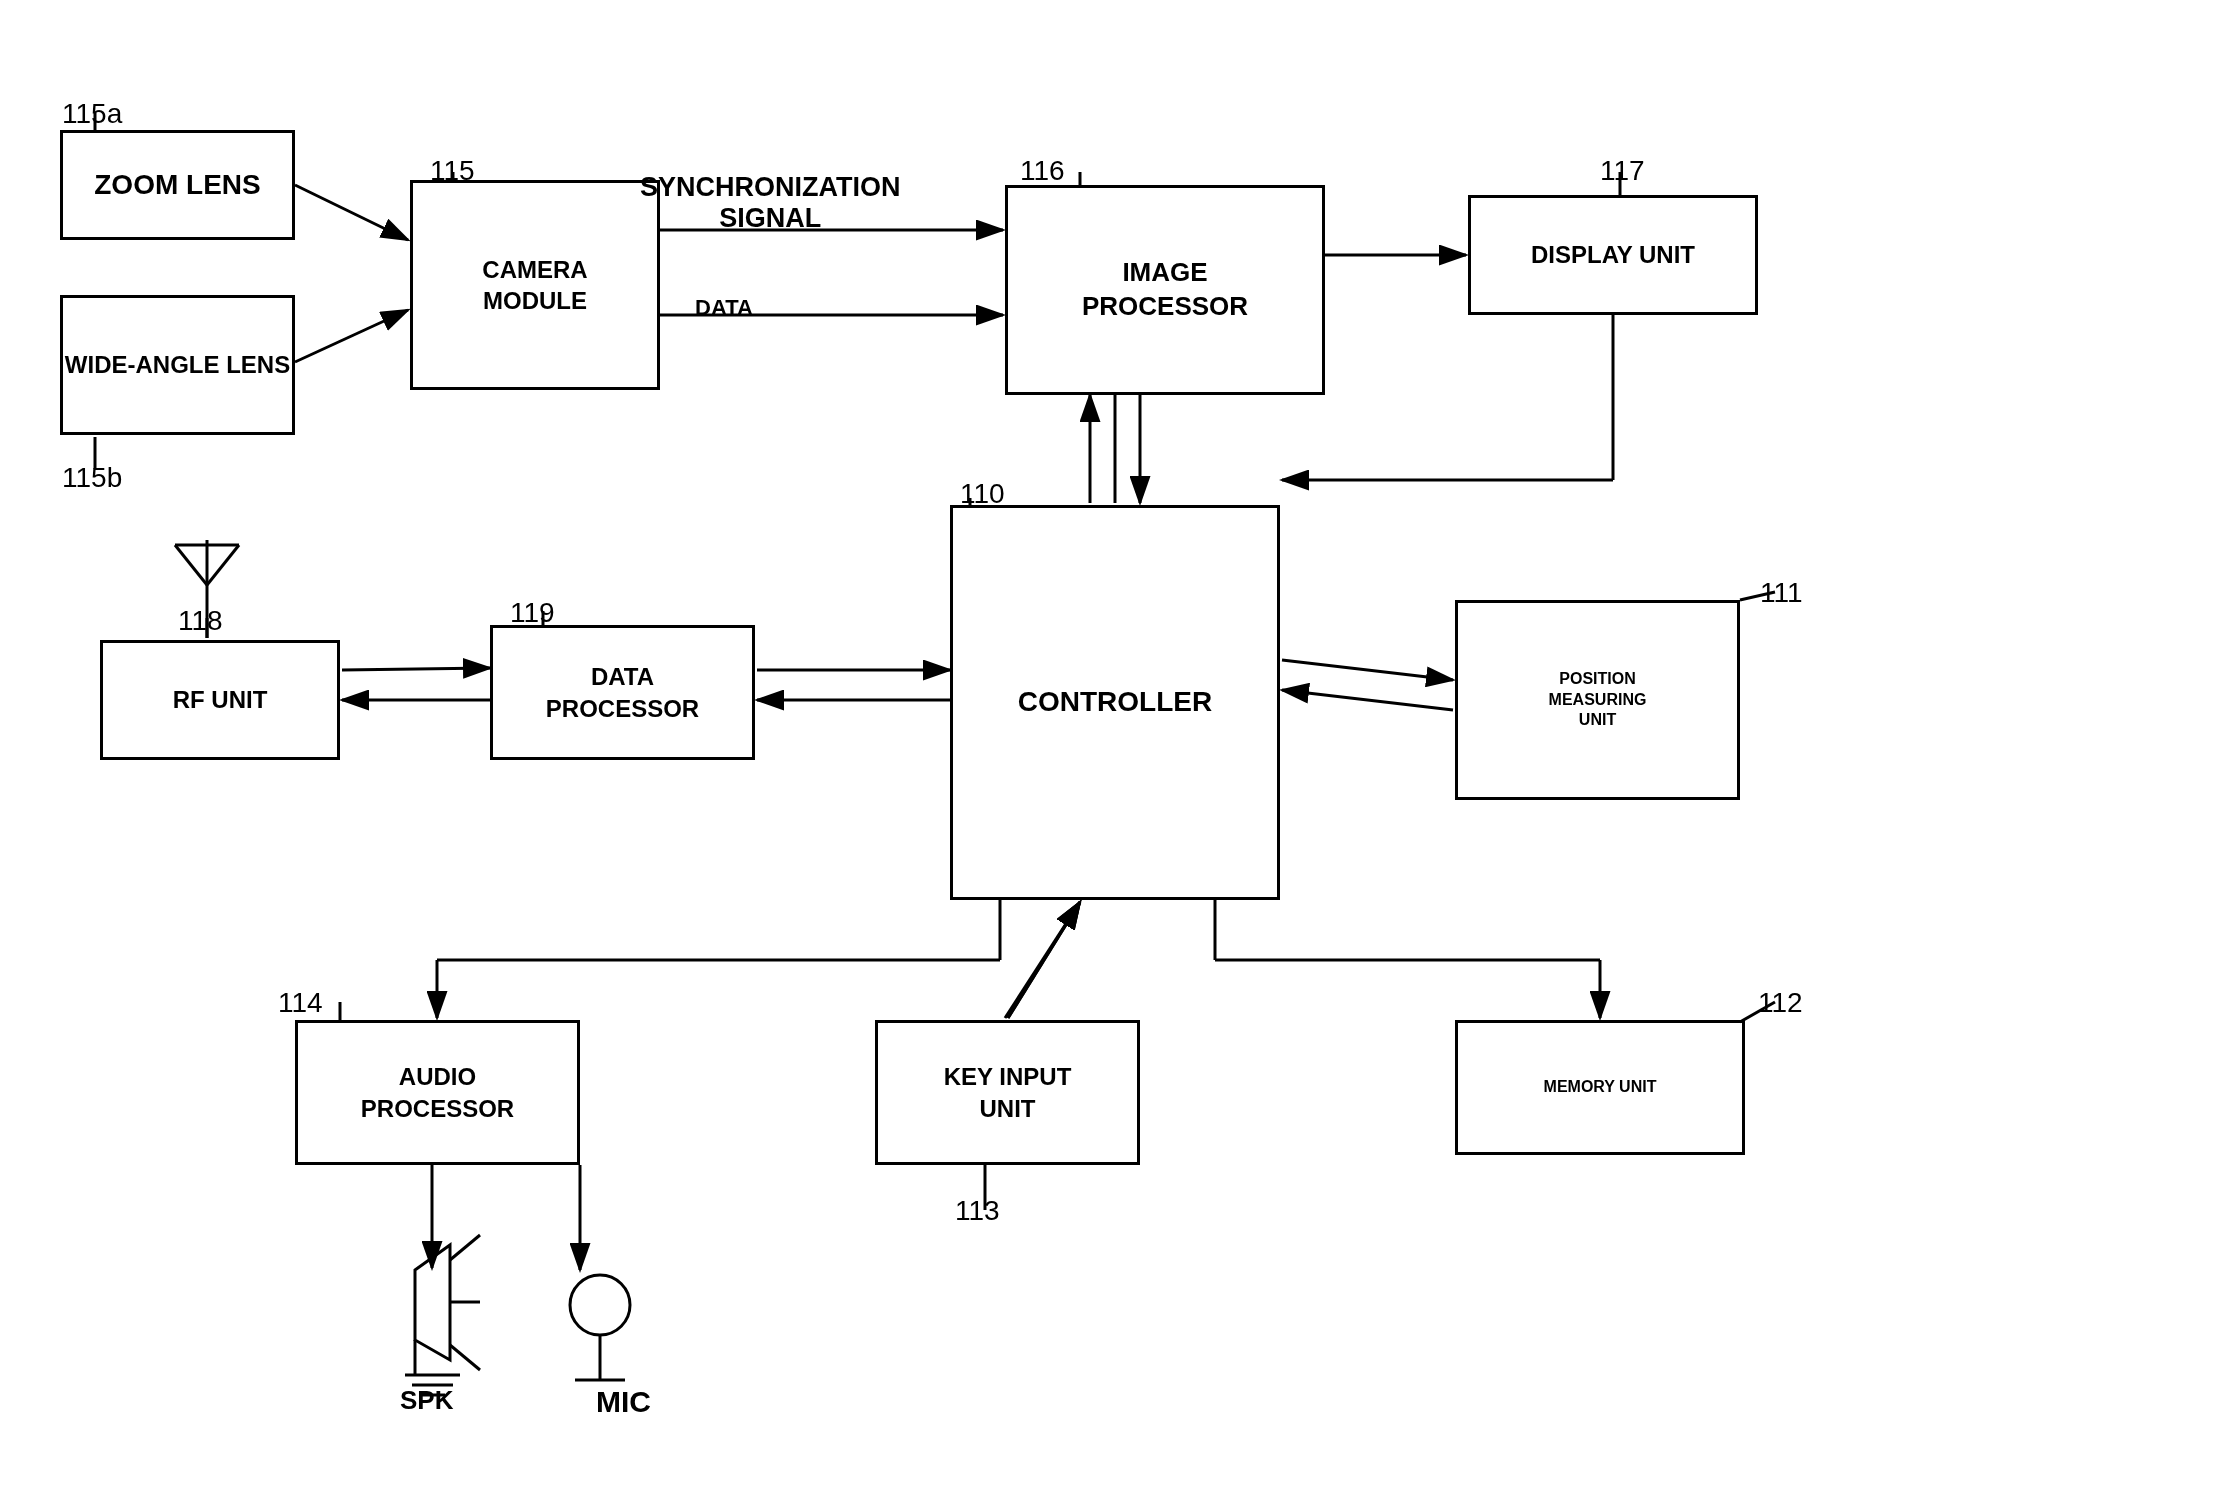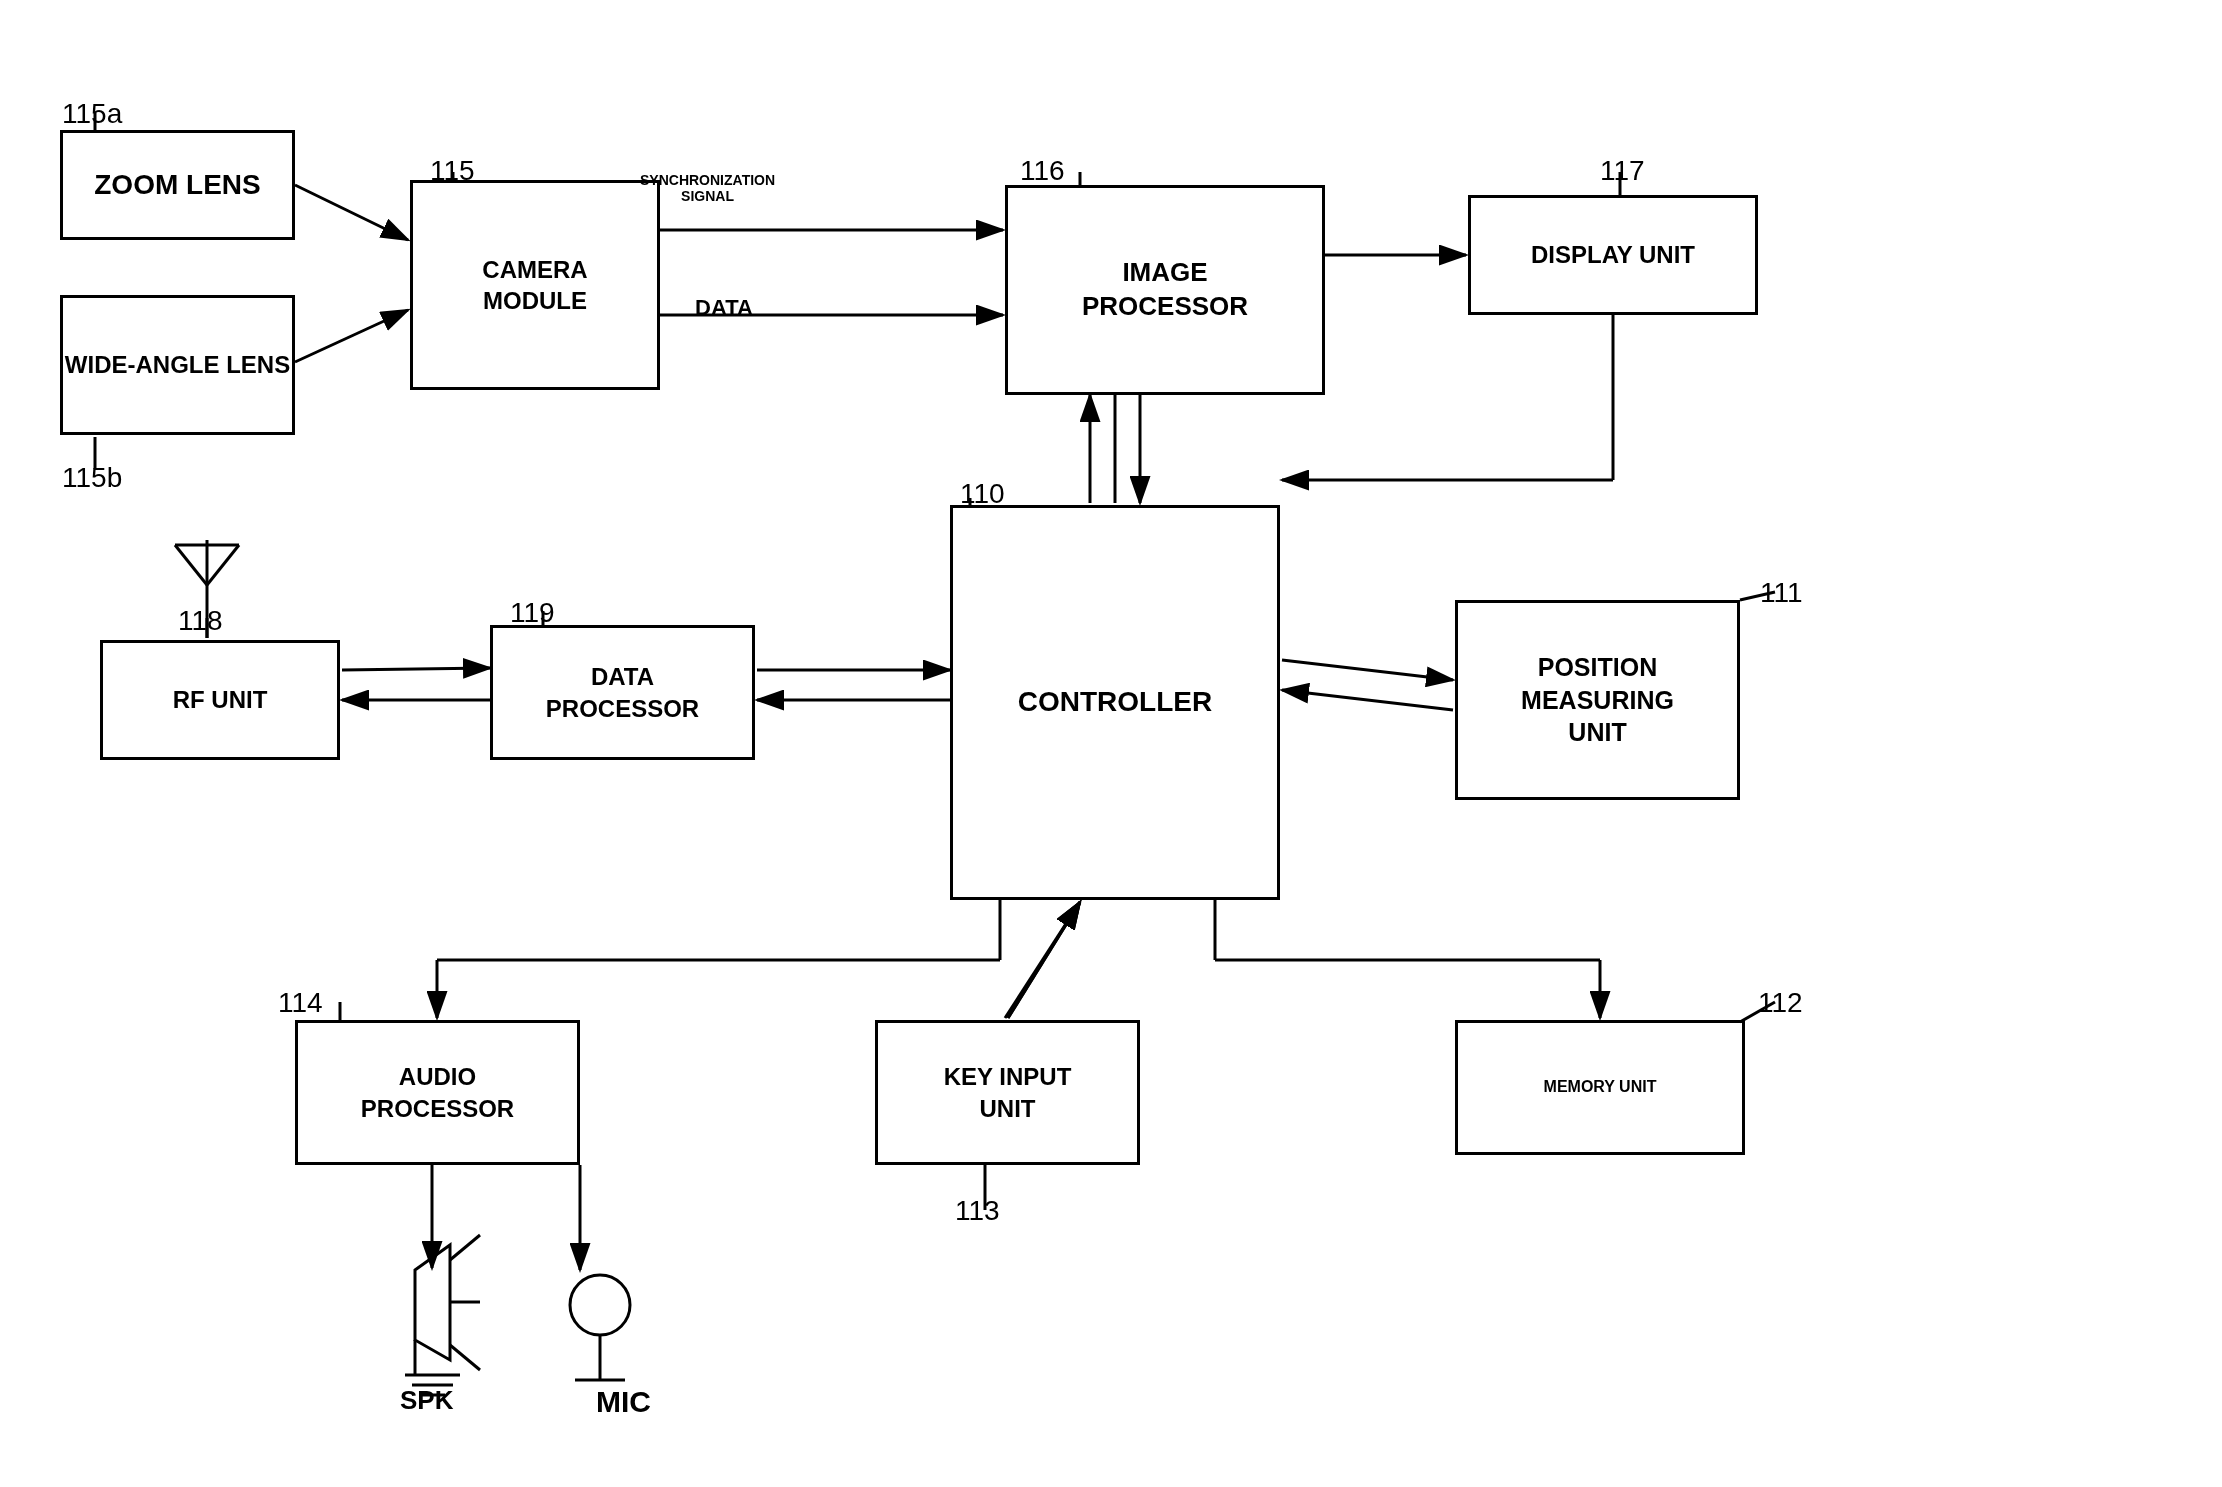--- a/index.html
+++ b/index.html
@@ -80,29 +80,29 @@
   <div class="block" style="left:1005px;top:185px;width:320px;height:210px;font-size:26px;">IMAGE<br>PROCESSOR</div>
 
   <div class="block" style="left:1468px;top:195px;width:290px;height:120px;font-size:24px;">DISPLAY UNIT</div>
 
   <div class="block" style="left:950px;top:505px;width:330px;height:395px;font-size:28px;">CONTROLLER</div>
 
   <div class="block" style="left:100px;top:640px;width:240px;height:120px;font-size:24px;">RF UNIT</div>
 
   <div class="block" style="left:490px;top:625px;width:265px;height:135px;font-size:24px;">DATA<br>PROCESSOR</div>
 
-  <div class="block" style="left:1455px;top:600px;width:285px;height:200px;font-size:25px;">POSITION<br>MEASURING<br>UNIT</div>
+  <div class="block" style="left:1455px;top:600px;width:285px;height:200px;font-size:16px;">POSITION<br>MEASURING<br>UNIT</div>
 
   <div class="block" style="left:295px;top:1020px;width:285px;height:145px;font-size:24px;">AUDIO<br>PROCESSOR</div>
 
   <div class="block" style="left:875px;top:1020px;width:265px;height:145px;font-size:24px;">KEY INPUT<br>UNIT</div>
 
   <div class="block" style="left:1455px;top:1020px;width:290px;height:135px;font-size:16px;">MEMORY UNIT</div>
 
-  <div class="label" style="left:640px;top:172px;font-size:14px;font-weight:bold;">SYNCHRONIZATION<br>SIGNAL</div>
+  <div class="label" style="left:640px;top:172px;font-size:27px;font-weight:bold;">SYNCHRONIZATION<br>SIGNAL</div>
   <div class="label" style="left:695px;top:295px;font-size:22px;font-weight:bold;">DATA</div>
 
   <div class="label" style="left:400px;top:1385px;font-size:26px;">SPK</div>
 
   <div class="label" style="left:596px;top:1385px;font-size:30px;">MIC</div>
 
   <svg class="arrows">
     <defs>
       <marker id="arrowhead" markerWidth="10" markerHeight="7" refX="9" refY="3.5" orient="auto">
         <polygon points="0 0, 10 3.5, 0 7" fill="#000"></polygon>

